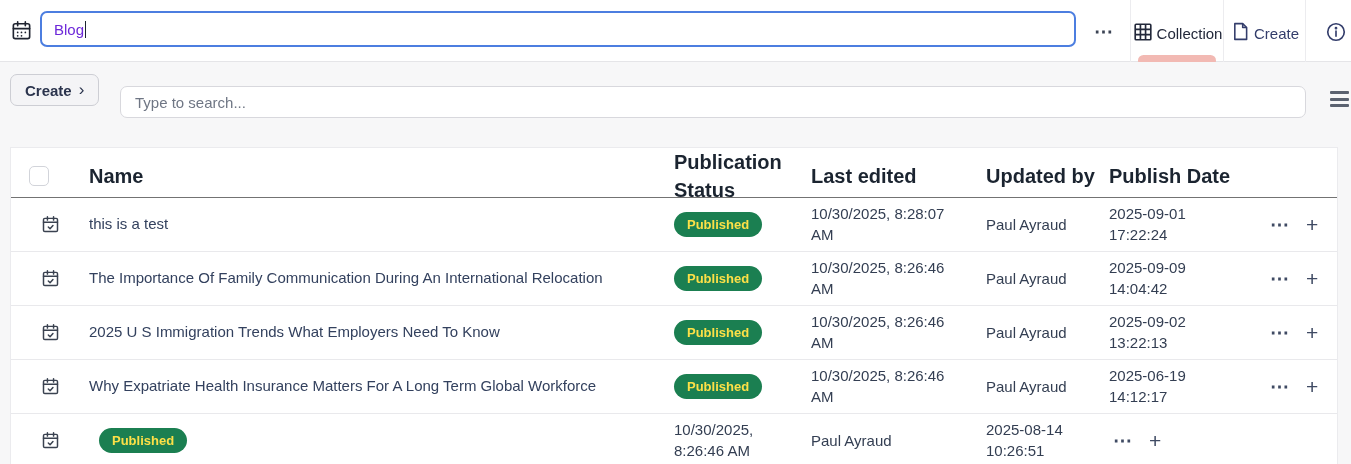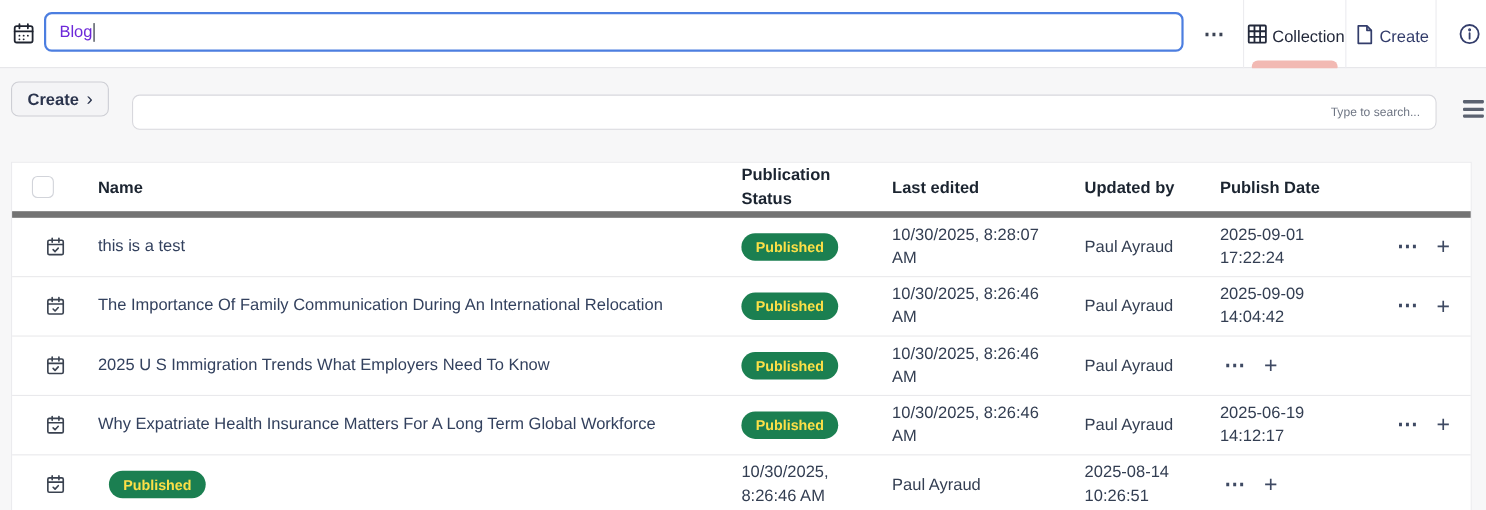--- a/index.html
+++ b/index.html
@@ -51,41 +51,41 @@
   .create-btn {
     position:absolute; left:10px; top:12px; height:32px; padding:0 14px;
     background:#f4f4f6; border:1px solid #cdced4; border-radius:7px;
     display:flex; align-items:center; gap:7px;
     font-size:15px; font-weight:bold; color:#2b344d; cursor:pointer;
   }
   .create-btn .chev { font-size:17px; font-weight:normal; color:#2b344d; line-height:1; margin-top:-1px; }
   .search-input {
     position:absolute; left:120px; top:24px; width:1186px; height:32px;
     background:#fff; border:1px solid #d8d8dd; border-radius:7px;
-    padding:0 14px; font-size:11px; color:#333e52;
-    font-family:"Liberation Sans", sans-serif; outline:none;text-align:right;
+    padding:0 14px; font-size:15px; color:#333e52;
+    font-family:"Liberation Sans", sans-serif; outline:none;
   }
   .search-input::placeholder { color:#6f7684; opacity:1; }
   .hamburger {
     position:absolute; left:1330px; top:29px; width:19px; height:16px;
     display:flex; flex-direction:column; justify-content:space-between; cursor:pointer;
   }
   .hamburger span { display:block; height:3px; background:#5b6270; border-radius:1px; }
 
   
   .card {
     position:absolute; left:10px; top:147px; width:1328px; height:330px;
     background:#fff; border:1px solid #ebebee;
   }
   .grid-row {
     display:grid;
     grid-template-columns:78px 575px 137px 175px 123px 157px 83px;
     align-items:center;
   }
-  .thead { height:50px; border-bottom:6px solid #737373; font-weight:bold; color:#1b2430; font-size:15px; }
+  .thead { height:50px; border-bottom:1px solid #737373; font-weight:bold; color:#1b2430; font-size:20px; }
   .thead .hcell { line-height:1.4; }
   .h-status { max-width:105px; padding-left:10px; }
   .h-edited, .h-updated, .h-publish { padding-left:10px; }
   .checkbox {
     width:20px; height:20px; border:1.5px solid #d2d4da; border-radius:5px;
     background:#fff; margin-left:18px; cursor:pointer;
   }
   .trow { height:54px; border-bottom:1px solid #e9e9ec; font-size:15px; }
   .c-icon { display:flex; justify-content:center; }
   .c-name { color:#33415e; padding-right:35px; line-height:1.35; cursor:pointer; }
@@ -231,20 +231,21 @@
         <rect x="4" y="5" width="16" height="15" rx="1.5"></rect>
         <path d="M4 9.5h16"></path>
         <path d="M8.5 3v4M15.5 3v4"></path>
         <path d="M9.5 14.8l2 2 3.3-3.6"></path>
       </svg>
     </div>
     <div class="c-name">2025 U S Immigration Trends What Employers Need To Know</div>
     <div class="c-status"><span class="badge">Published</span></div>
     <div class="c-edited">10/30/2025, 8:26:46 AM</div>
     <div class="c-updated">Paul Ayraud</div>
+    <div class="c-publish"><span class="pd">2025-09-02 13:22:13</span></div>
     <div class="c-actions">
       <span class="row-dots">⋯</span>
       <span class="row-plus">+</span>
     </div>
   </div>
 
   <div class="grid-row trow">
     <div class="c-icon">
       <svg width="21" height="21" viewBox="0 0 24 24" fill="none" stroke="#3a4250" stroke-width="1.7" stroke-linecap="round" stroke-linejoin="round">
         <rect x="4" y="5" width="16" height="15" rx="1.5"></rect>

